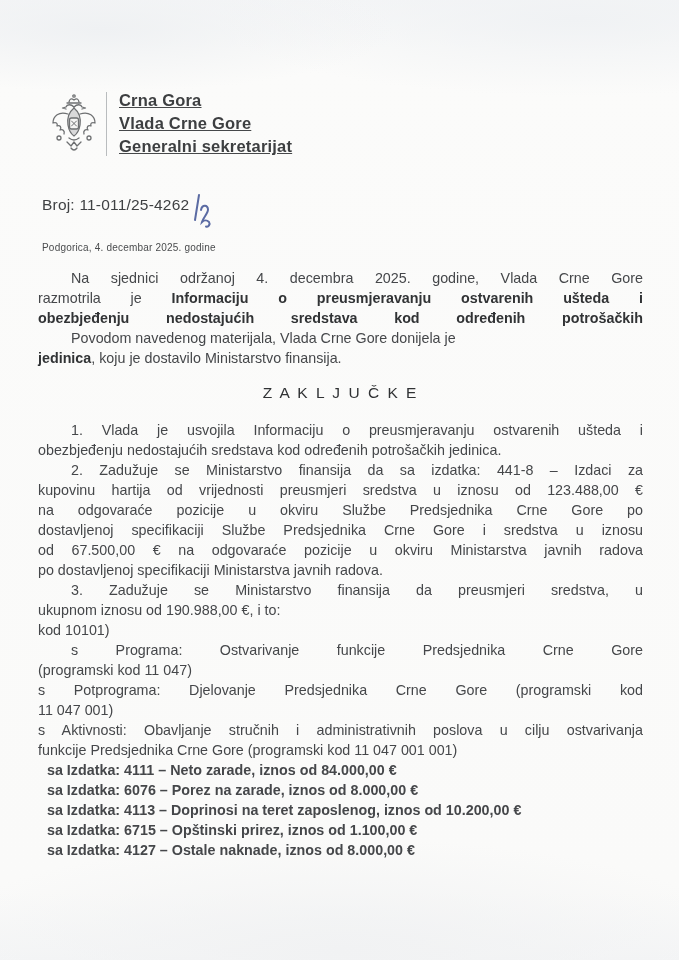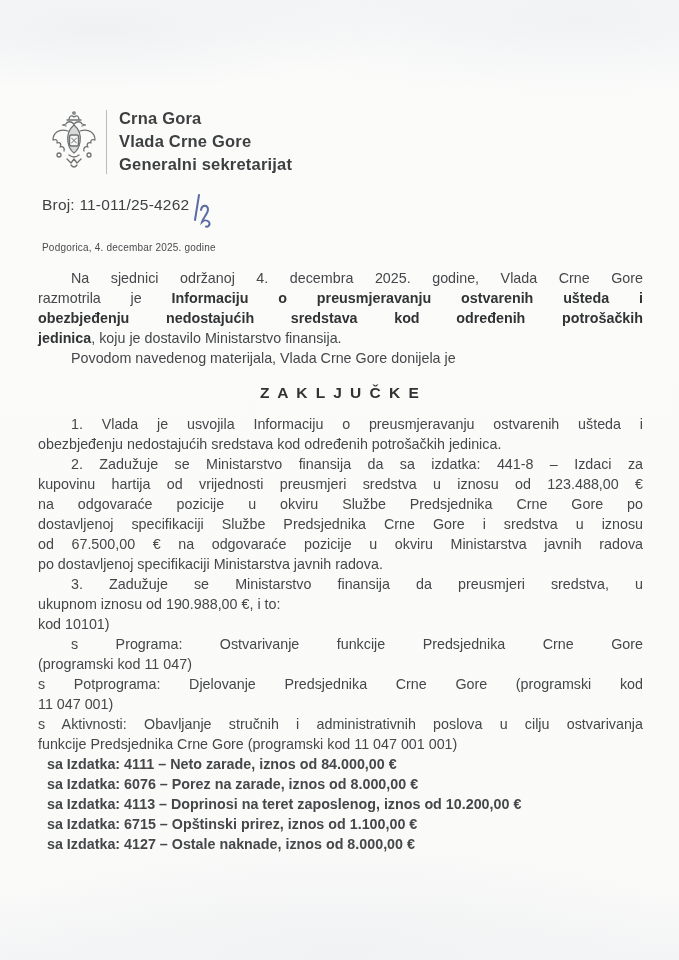--- a/index.html
+++ b/index.html
@@ -12,22 +12,22 @@
     position:relative;width:679px;height:960px;overflow:hidden;
     background:
       radial-gradient(420px 90px at 15% 3%, #eff1f3 0%, rgba(255,255,255,0) 70%),
       radial-gradient(520px 110px at 85% 2%, #f0f2f4 0%, rgba(255,255,255,0) 70%),
       radial-gradient(600px 160px at 50% 99%, #f1f2f3 0%, rgba(255,255,255,0) 70%),
       linear-gradient(180deg, #f5f6f7 0%, #fbfbfa 5%, #fafaf9 93%, #f4f5f6 100%);
     color:#46484a;
   }
   
   .letterhead{
-    position:absolute;top:106px;left:50px;
-    display:flex;align-items:flex-start;
+    position:absolute;top:88px;left:50px;
+    display:flex;align-items:center;text-decoration:underline;
   }
   .crest{display:block;margin-top:4px;}
   .vline{width:1px;align-self:stretch;background:#b9bcbe;margin:4px 12px 0 8px;height:64px;}
   .lh-text{padding-top:1px;}
   .lh-text .lh-line{
     font-weight:bold;font-size:16.5px;line-height:23px;color:#3d3f41;
     letter-spacing:.2px;
   }
   
   .refrow{
@@ -41,22 +41,22 @@
   .doc-body{
     position:absolute;left:38px;right:36px;top:268px;
     font-size:14.3px;line-height:20px;color:#45474a;
   }
   .line{min-height:20px;}
   .line.j{text-align:justify;text-align-last:justify;}
   .ind1{padding-left:33px;}
   .ind2{padding-left:9px;font-weight:bold;}
   .b{font-weight:bold;color:#313335;}
   .heading{
-    text-align:center;font-weight:bold;font-size:15.5px;
-    letter-spacing:2px;color:#303234;margin:15px 0 11px 0;
+    text-align:center;font-weight:normal;font-size:15.5px;
+    letter-spacing:2px;color:#303234;margin:15px 0 17px 0;
   }
 </style>
 </head>
 <body>
 
 <div class="page">
 
   <div class="letterhead">
     <svg class="crest" width="48" height="64" viewBox="0 0 48 64" aria-hidden="true">
       <g fill="none" stroke="#6e7072" stroke-width="1.3" stroke-linecap="round" stroke-linejoin="round">
@@ -96,22 +96,22 @@
       </svg>
     </div>
     <div class="placedate">Podgorica, 4. decembar 2025. godine</div>
   </div>
 
   <div class="doc-body">
     <div id="intro">
         <div class="line j ind1"><span>Na sjednici održanoj 4. decembra 2025. godine, Vlada Crne Gore</span></div>
         <div class="line j"><span>razmotrila je </span><span class="b">Informaciju o preusmjeravanju ostvarenih ušteda i</span></div>
         <div class="line j"><span class="b">obezbjeđenju nedostajućih sredstava kod određenih potrošačkih</span></div>
+        <div class="line ind1"><span>Povodom navedenog materijala, Vlada Crne Gore donijela je</span></div>
         <div class="line"><span class="b">jedinica</span><span>, koju je dostavilo Ministarstvo finansija.</span></div>
-        <div class="line ind1"><span>Povodom navedenog materijala, Vlada Crne Gore donijela je</span></div>
       </div>
     <div class="heading">Z A K L J U Č K E</div>
     <div id="conclusions">
         <div class="line j ind1"><span>1. Vlada je usvojila Informaciju o preusmjeravanju ostvarenih ušteda i</span></div>
         <div class="line"><span>obezbjeđenju nedostajućih sredstava kod određenih potrošačkih jedinica.</span></div>
         <div class="line j ind1"><span>2. Zadužuje se Ministarstvo finansija da sa izdatka: 441-8 – Izdaci za</span></div>
         <div class="line j"><span>kupovinu hartija od vrijednosti preusmjeri sredstva u iznosu od 123.488,00 €</span></div>
         <div class="line j"><span>na odgovaraće pozicije u okviru Službe Predsjednika Crne Gore po</span></div>
         <div class="line j"><span>dostavljenoj specifikaciji Službe Predsjednika Crne Gore i sredstva u iznosu</span></div>
         <div class="line j"><span>od 67.500,00 € na odgovaraće pozicije u okviru Ministarstva javnih radova</span></div>

